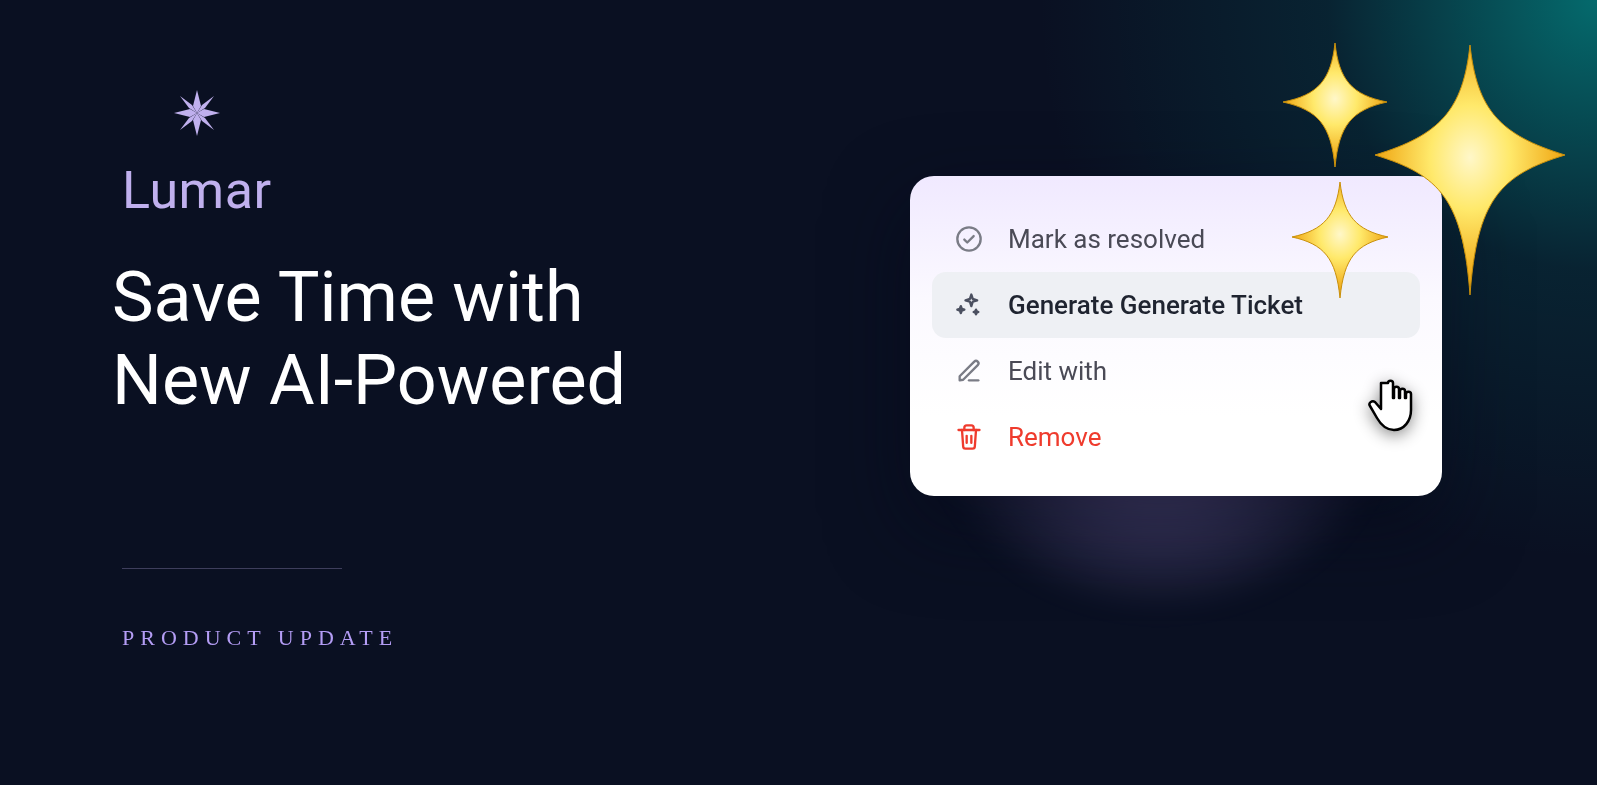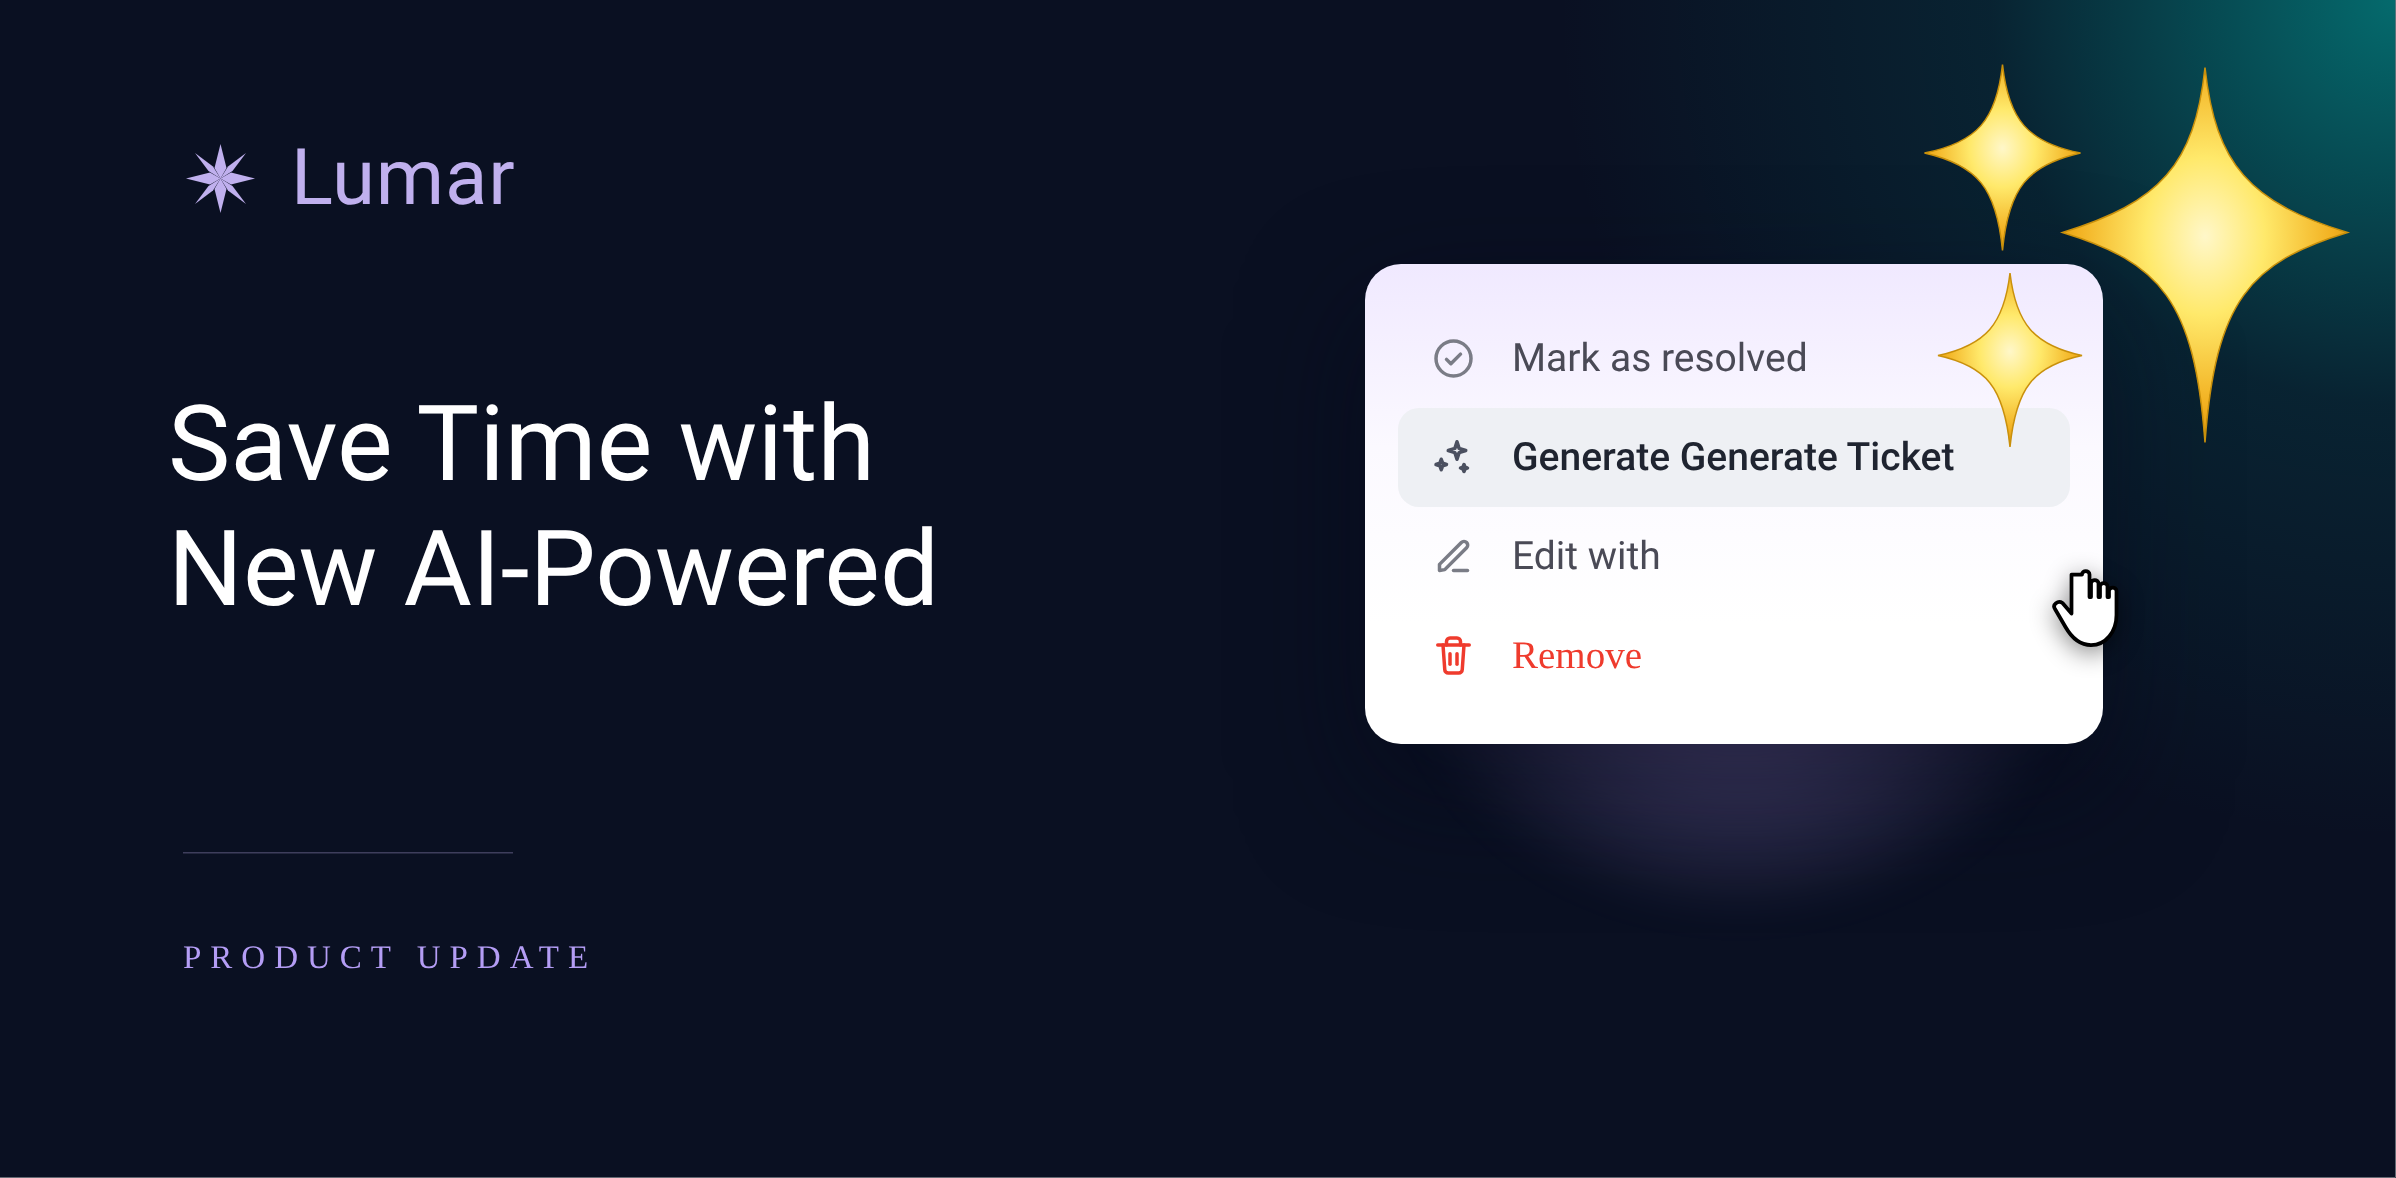--- a/index.html
+++ b/index.html
@@ -9,21 +9,21 @@
       position: relative;
     }
     .bg {
       position: absolute; inset: 0;
       background:
         radial-gradient(ellipse 900px 900px at 100% 0%, rgba(0,180,170,0.55) 0%, rgba(0,120,120,0.18) 30%, rgba(8,14,28,0) 62%),
         #0a1022;
     }
     .brand {
       position: absolute; left: 122px; top: 88px;
-      display: flex; align-items: center; gap: 22px;
+      display: flex; align-items: center; gap: 22px; flex-direction: column;
     }
     .brand-name { color: #c0b0ee; font-size: 52px; font-weight: 400; letter-spacing: .5px; }
     .headline {
       position: absolute; left: 112px; top: 256px;
       color: #ffffff; font-size: 70px; line-height: 1.18; font-weight: 400;
     }
     .divider {
       position: absolute; left: 122px; top: 568px; width: 220px; height: 0;
       border-top: 1px solid rgba(160,150,200,.35);
     }
@@ -31,34 +31,34 @@
       position: absolute; left: 122px; top: 625px;
       color: #b49df5; letter-spacing: 6px; font-size: 22px; font-weight: 500; font-family: Liberation Serif, serif;
     }
     .glow {
       position: absolute; left: 840px; top: 130px; width: 640px; height: 560px;
       border-radius: 50%;
       background: radial-gradient(closest-side, rgba(190,160,255,.55) 0%, rgba(190,160,255,.22) 45%, rgba(190,160,255,0) 72%);
       filter: blur(14px);
     }
     .menu {
-      position: absolute; left: 910px; top: 176px; width: 492px;
+      position: absolute; left: 910px; top: 176px; width: 532px;
       background: linear-gradient(180deg, #f0e9ff 0%, #fbf9ff 38%, #ffffff 75%);
       border-radius: 24px;
       box-shadow: 0 30px 80px rgba(6,10,25,.55);
       padding: 30px 22px 26px;
     }
     .menu-item {
       display: flex; align-items: center; gap: 24px;
       padding: 18px 22px; border-radius: 14px;
       font-size: 26px; color: #4a4a56;
     }
     .menu-item .ic { width: 30px; height: 30px; flex: 0 0 30px; display:flex; align-items:center; justify-content:center; }
     .menu-item.highlight { background: #eef0f4; color: #1f2430; font-weight: 500; }
-    .menu-item.danger { color: #ef3b2d; font-family: Liberation Serif, serif; }
+    .menu-item.danger { color: #ef3b2d; }
     .menu-item.danger svg { stroke: #ef3b2d; }
     .menu-item svg { stroke: #7a7c86; fill: none; stroke-width: 2; stroke-linecap: round; stroke-linejoin: round; }
     .menu-item.highlight svg { stroke: #4b5060; }
     .cursor {
       position: absolute; left: 1368px; top: 376px; width: 54px; height: 60px;
       filter: drop-shadow(0 4px 8px rgba(0,0,0,.45));
       pointer-events: none;
     }
     .sparkle { position: absolute; pointer-events: none; }
   </style>

